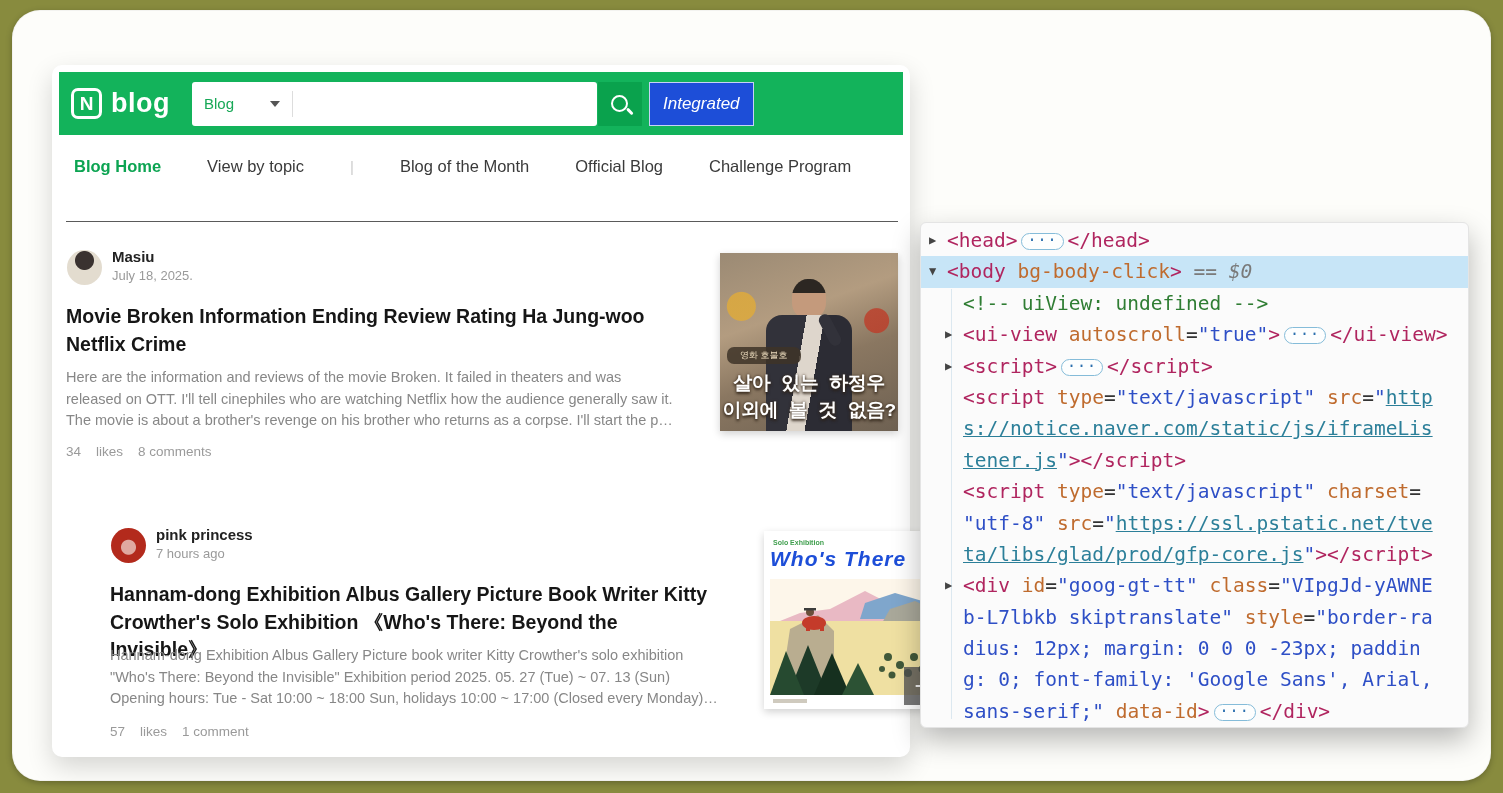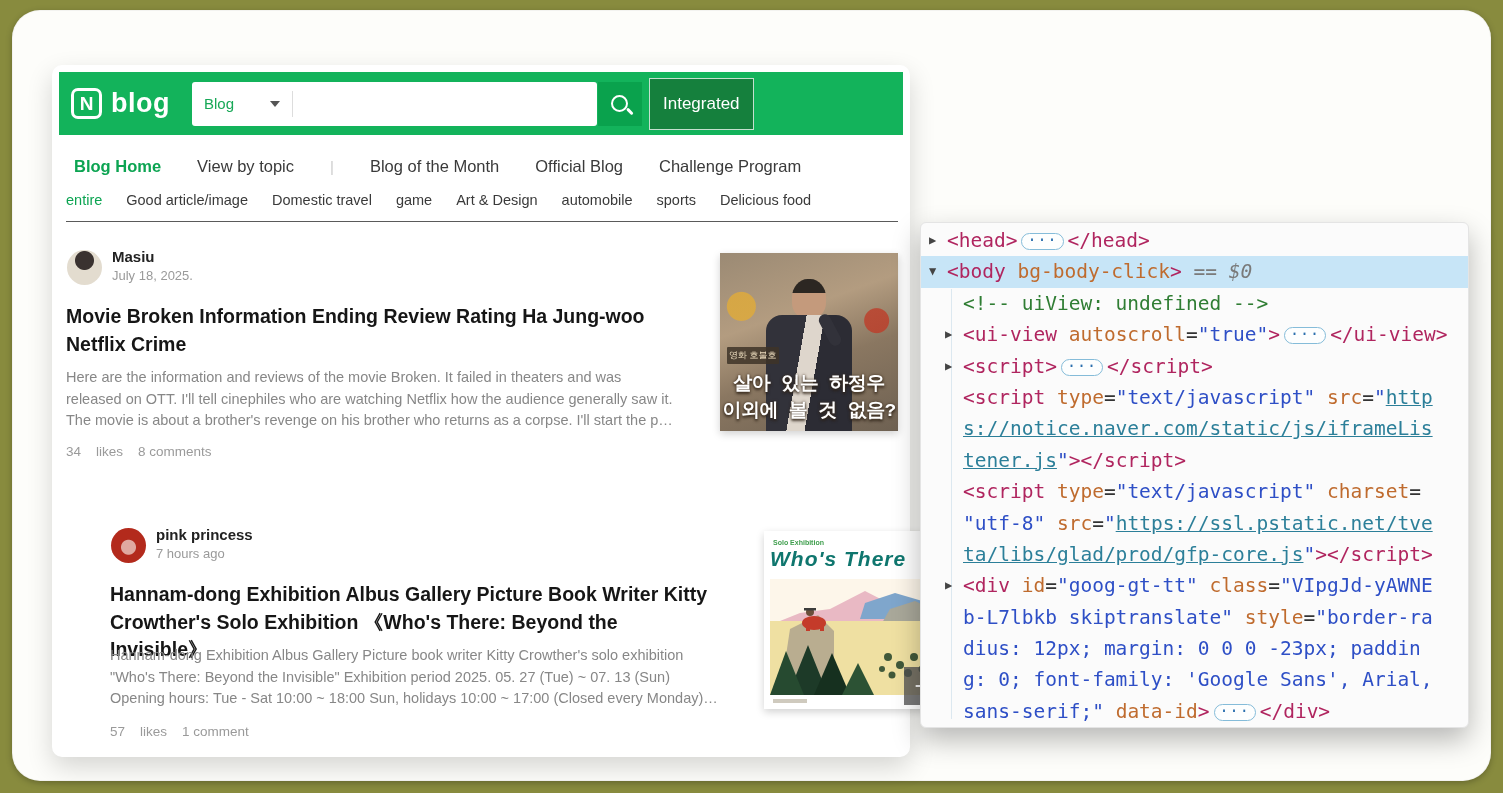--- a/index.html
+++ b/index.html
@@ -29,24 +29,24 @@
   .search-cat-label { color:#17a857; font-size:15px; }
   .caret-down { width:0; height:0; border-left:5px solid transparent; border-right:5px solid transparent;
                 border-top:6px solid #555; }
   .search-divider { width:1px; height:26px; background:#ddd; }
   .search-input { flex:1; border:none; outline:none; height:38px; padding:0 10px; font-size:15px; }
   .search-btn { width:44px; height:44px; background:#0aa24d; border:none; display:flex;
                 align-items:center; justify-content:center; cursor:pointer; margin-left:1px; }
   .mag { position:relative; width:17px; height:17px; border:2.5px solid #fff; border-radius:50%; }
   .mag::after { content:""; position:absolute; left:13px; top:13px; width:8px; height:2.5px;
                 background:#fff; transform:rotate(45deg); border-radius:2px; }
-  .integrated-btn { margin-left:7px; height:52px; padding:0 13px; background:#15803d;
-                    border:1px solid rgba(255,255,255,.75); color:#fff; font-size:17px; cursor:pointer; }
-
-  .nav-row { position:absolute; left:22px; top:92px; display:flex; align-items:center; gap:36px;
+  .integrated-btn { margin-left:7px; height:44px; padding:0 13px; background:#1d4ed8;
+                    border:1px solid rgba(255,255,255,.75); color:#fff; font-size:17px; cursor:pointer;font-style:italic; }
+
+  .nav-row { position:absolute; left:22px; top:92px; display:flex; align-items:center; gap:46px;
              font-size:16.5px; color:#3a3a3a; white-space:nowrap; }
   .nav-item { cursor:pointer; }
   .nav-item.active { color:#0ca452; font-weight:bold; }
   .nav-pipe { color:#ccc; font-size:15px; }
 
   .subnav-row { position:absolute; left:14px; top:127px; display:flex; align-items:center; gap:24px;
                 font-size:14.5px; color:#3a3a3a; white-space:nowrap; }
   .subnav-item { cursor:pointer; }
   .subnav-item.active { color:#0ca452; }
 
@@ -79,30 +79,30 @@
       radial-gradient(circle at 88% 38%, rgba(190,60,40,.8) 0 12px, transparent 13px),
       linear-gradient(160deg, #9b8a74 0%, #b39c80 35%, #8a7761 60%, #6e6152 100%); }
   .t1-head { position:absolute; left:72px; top:26px; width:34px; height:40px; border-radius:46% 46% 42% 42%;
              background: linear-gradient(#2c2722 0 34%, #c49a7c 35%); }
   .t1-body { position:absolute; left:46px; top:62px; width:86px; height:120px;
              background: linear-gradient(100deg,#32323a 0 38%, #ded6cc 38% 55%, #2c2c34 55%);
              border-radius:16px 16px 0 0; }
   .t1-arm { position:absolute; left:104px; top:60px; width:12px; height:34px; background:#32323a;
             transform:rotate(-28deg); border-radius:6px; }
   .t1-badge { position:absolute; left:7px; top:94px; background:rgba(62,52,40,.85); color:#ecdcbe;
-              font-size:9px; padding:2px 2px; border-radius:1px; }
+              font-size:9px; padding:2px 13px; border-radius:7px; }
   .t1-caption { position:absolute; left:0; bottom:6px; width:100%; text-align:center;
                 color:#fff; font-size:19px; font-weight:800; line-height:27px;
                 text-shadow:0 0 3px #403020, 0 2px 3px rgba(40,30,20,.9); letter-spacing:-.5px;font-family:Liberation Mono, monospace; }
 
   
   .thumb-book { background:#fff; }
   .t2-soloex { position:absolute; left:9px; top:8px; font-size:7px; font-weight:bold; color:#3f9e4d; }
   .t2-title { position:absolute; left:6px; top:16px; font-size:21px; font-weight:bold; font-style:italic;
-              color:#0f766e; letter-spacing:1px; }
+              color:#1d4ed8; letter-spacing:1px; }
   .t2-scene { position:absolute; left:6px; top:48px; width:166px; height:116px; }
   .t2-credit { position:absolute; left:9px; bottom:6px; width:34px; height:4px; background:#cfcabe; }
   .plus-btn { position:absolute; right:0; bottom:4px; width:38px; height:38px;
               background:rgba(82,82,82,.78); border:none; cursor:pointer; }
   .plus-btn::before { content:"+"; color:#f2f2f2; font-size:30px; font-weight:300; line-height:36px; }
 
   
   .devtools { position:absolute; left:908px; top:212px; width:549px; height:506px;
               background:#fbfbfb; border-radius:6px; border:1px solid #e4e4e4;
               box-shadow:0 12px 28px rgba(0,0,0,.28);
@@ -156,30 +156,20 @@
 
       <div class="nav-row">
         <span class="nav-item active">Blog Home</span>
         <span class="nav-item">View by topic</span>
         <span class="nav-pipe">|</span>
         <span class="nav-item">Blog of the Month</span>
         <span class="nav-item">Official Blog</span>
         <span class="nav-item">Challenge Program</span>
       </div>
 
-      <div class="subnav-row">
-        <span class="subnav-item active">entire</span>
-        <span class="subnav-item">Good article/image</span>
-        <span class="subnav-item">Domestic travel</span>
-        <span class="subnav-item">game</span>
-        <span class="subnav-item">Art &amp; Design</span>
-        <span class="subnav-item">automobile</span>
-        <span class="subnav-item">sports</span>
-        <span class="subnav-item">Delicious food</span>
-      </div>
 
       <div class="list-rule"></div>
 
       <div class="post post-1">
         <div class="avatar avatar-1"></div>
         <div class="post-author">Masiu</div>
         <div class="post-date">July 18, 2025.</div>
         <div class="post-title">Movie Broken Information Ending Review Rating Ha Jung-woo Netflix Crime</div>
         <div class="post-excerpt">Here are the information and reviews of the movie Broken. It failed in theaters and was released on OTT. I'll tell cinephiles who are watching Netflix how the audience generally saw it. The movie is about a brother's revenge on his brother who returns as a corpse. I'll start the p…</div>
         <div class="post-meta">

